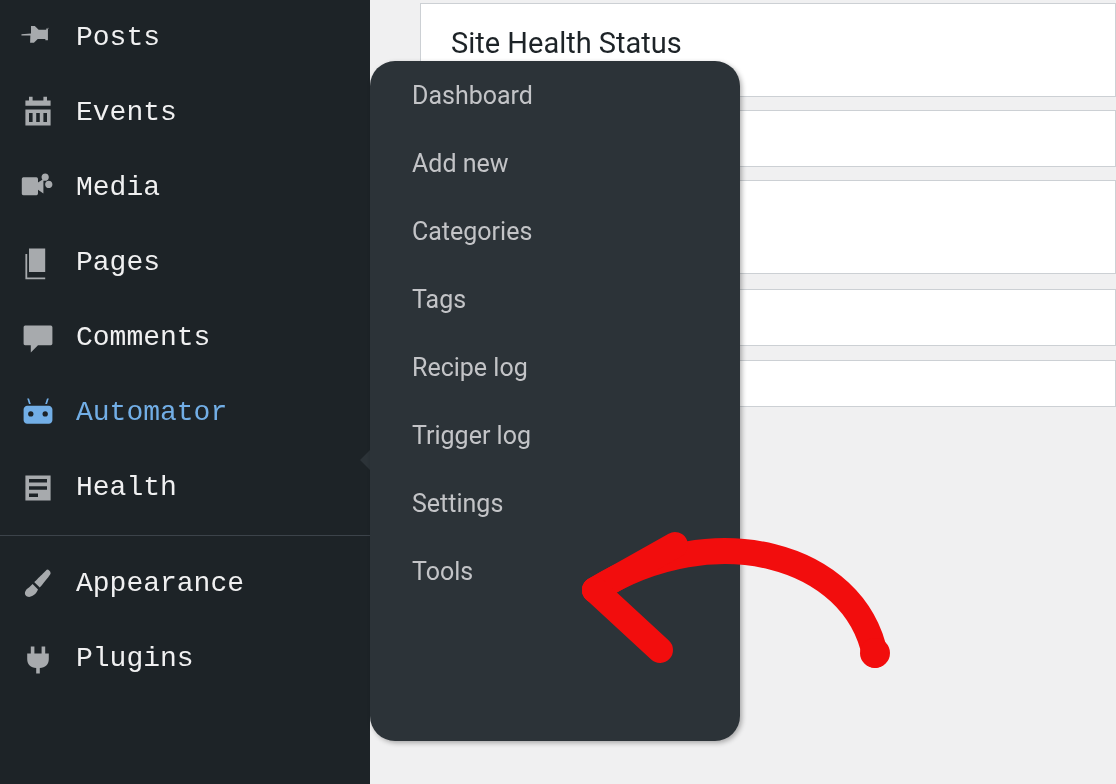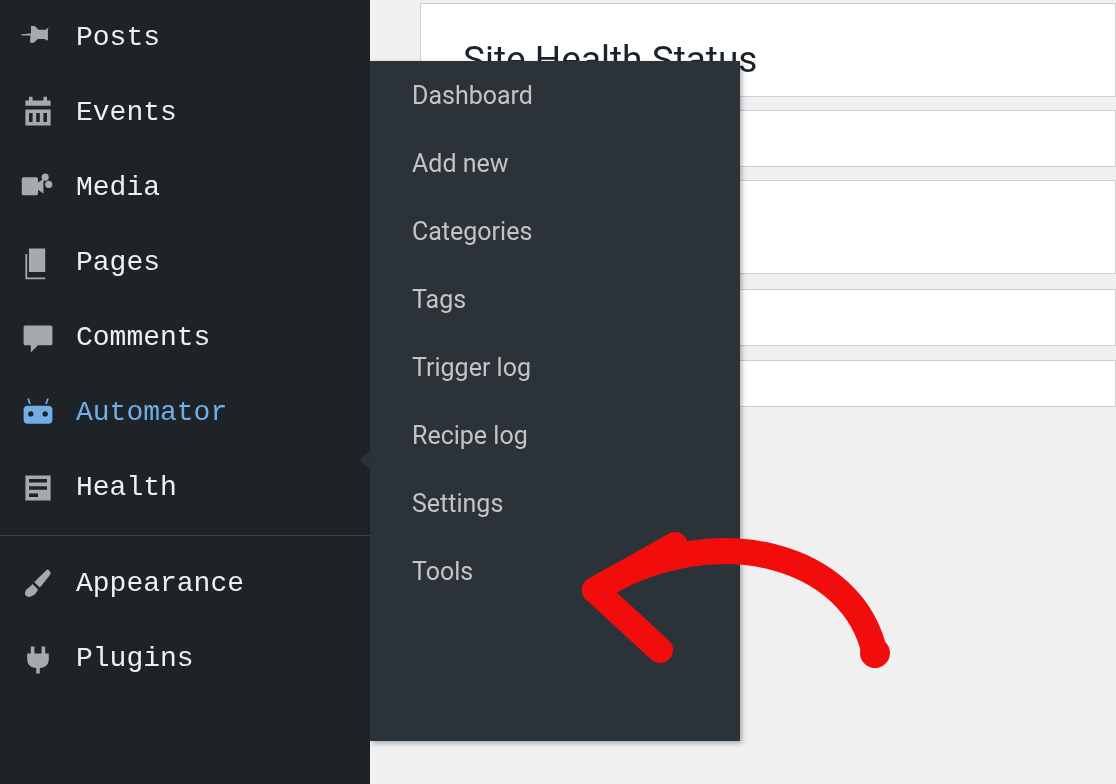--- a/index.html
+++ b/index.html
@@ -5,31 +5,31 @@
   html,body{margin:0;padding:0;width:1116px;height:784px;overflow:hidden;background:#f0f0f1;font-family:-apple-system,BlinkMacSystemFont,"Segoe UI",Roboto,Oxygen-Sans,Ubuntu,Cantarell,"Helvetica Neue",sans-serif;}
   .viewport{position:relative;width:1116px;height:784px;}
   .sidebar{position:absolute;left:0;top:0;width:370px;height:784px;background:#1d2327;color:#f0f0f1;}
   .sidebar .item{display:flex;align-items:center;height:75px;padding-left:20px;cursor:pointer;font-family:Liberation Mono, monospace;}
   .sidebar .item .icon{width:36px;height:36px;display:flex;align-items:center;justify-content:center;margin-right:20px;}
   .sidebar .item .icon svg{width:36px;height:36px;fill:#a7aaad;}
   .sidebar .item.active .icon svg{fill:#72aee6;}
   .sidebar .item .label{font-size:28px;color:#f0f0f1;font-weight:400;}
   .sidebar .item.active .label{color:#72aee6;}
   .sidebar .sep{height:10px;border-top:1px solid #3c434a;margin-top:10px;}
-  .submenu{position:absolute;left:370px;top:61px;width:370px;height:680px;background:#2c3338;box-shadow:2px 2px 5px rgba(0,0,0,0.3);}
+  .submenu{position:absolute;left:370px;top:61px;width:370px;height:680px;background:#2c3338;box-shadow:2px 2px 5px rgba(0,0,0,0.3);border-radius:25px;}
   .submenu .sub{height:68px;display:flex;align-items:center;padding-left:42px;font-size:25px;color:#c3c4c7;cursor:pointer;}
   .submenu-arrow{position:absolute;left:360px;top:448px;width:0;height:0;border-top:12px solid transparent;border-bottom:12px solid transparent;border-right:12px solid #2c3338;}
   .content{position:absolute;left:370px;top:0;right:0;height:784px;background:#f0f0f1;}
   .panel{position:absolute;left:50px;right:0;background:#fff;border:1px solid #ccd0d4;}
   .panel.p1{top:3px;height:92px;}
   .panel.p2{top:110px;height:55px;}
   .panel.p3{top:180px;height:92px;}
   .panel.p4{top:289px;height:55px;}
   .panel.p5{top:360px;height:45px;}
-  .panel h2{margin:12px;padding:22px 30px;font-size:37px;font-weight:400;color:#1d2327;}
+  .panel h2{margin:0;padding:22px 30px;font-size:29px;font-weight:400;color:#1d2327;}
   .red-arrow{position:absolute;left:555px;top:475px;pointer-events:none;}
 </style>
 </head>
 <body>
 
 <div class="viewport">
 
   <div class="content">
     <div class="panel p1">
       <h2>Site Health Status</h2>
@@ -136,24 +136,24 @@
     <div class="sub">
         <span>Add new</span>
       </div>
     <div class="sub">
         <span>Categories</span>
       </div>
     <div class="sub">
         <span>Tags</span>
       </div>
     <div class="sub">
-        <span>Trigger log</span>
+        <span>Recipe log</span>
       </div>
     <div class="sub">
-        <span>Recipe log</span>
+        <span>Trigger log</span>
       </div>
     <div class="sub">
         <span>Settings</span>
       </div>
     <div class="sub">
         <span>Tools</span>
       </div>
   </div>
 
   <svg class="red-arrow" width="380" height="260">

